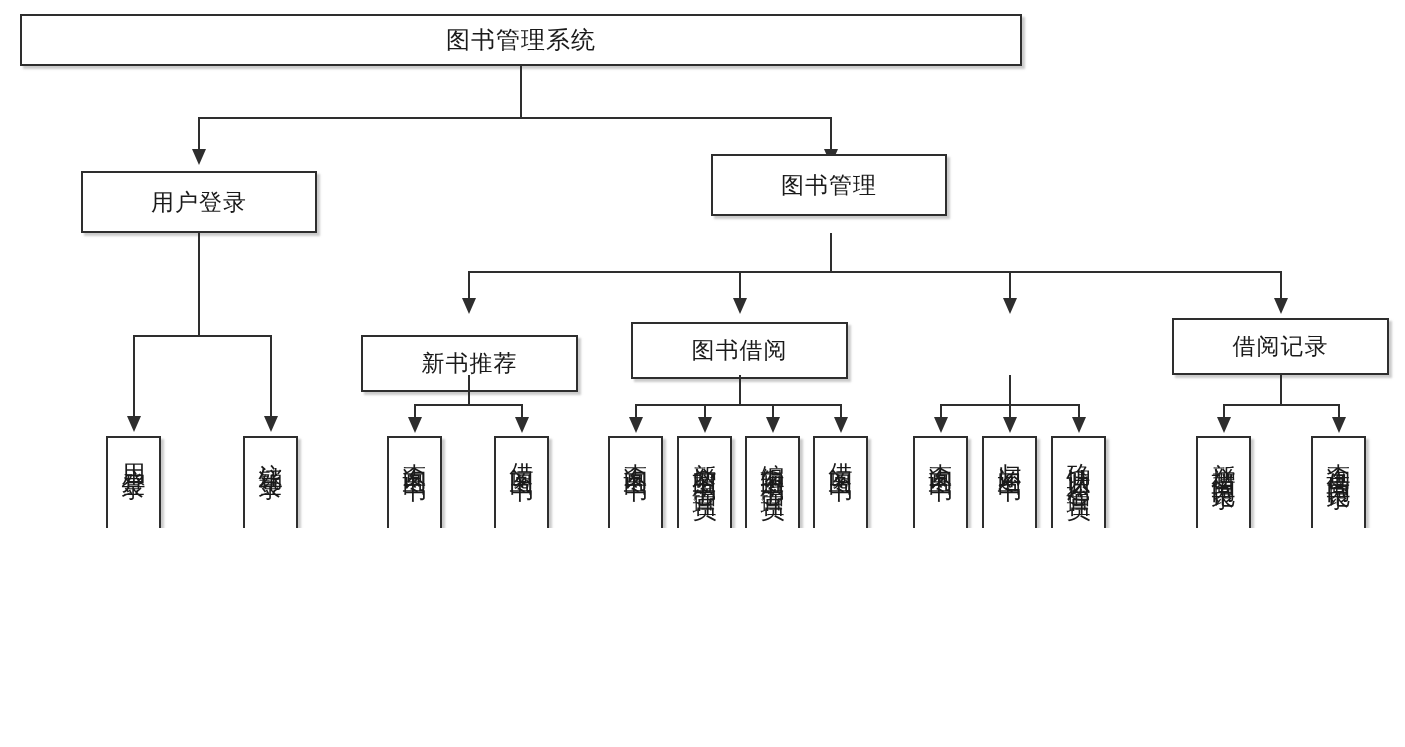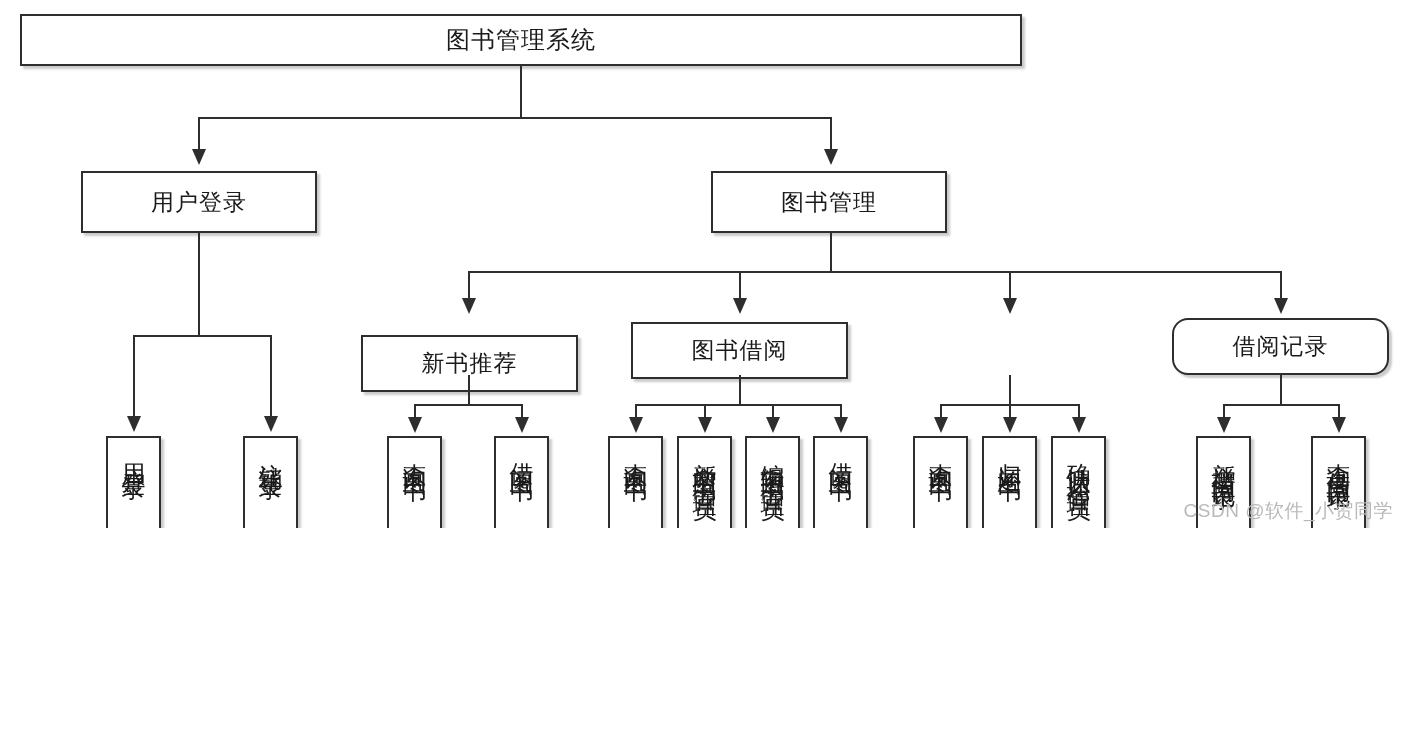--- a/index.html
+++ b/index.html
@@ -105,21 +105,21 @@
   <div class="lineH" style="left:198px; top:117px; width:634px;"></div>
   <div class="lineV" style="left:198px; top:117px; height:34px;"></div>
   <div class="arrow" style="left:192px; top:149px;"></div>
   <div class="lineV" style="left:830px; top:117px; height:34px;"></div>
   <div class="arrow" style="left:824px; top:149px;"></div>
 
   <div class="node h" style="left:81px; top:171px; width:236px; height:62px;">
     <span class="label">用户登录</span>
   </div>
 
-  <div class="node h" style="left:711px; top:171px; width:236px; height:62px;">
+  <div class="node h" style="left:711px; top:154px; width:236px; height:62px;">
     <span class="label">图书管理</span>
   </div>
 
   <div class="lineV" style="left:198px; top:233px; height:103px;"></div>
   <div class="lineH" style="left:133px; top:335px; width:137px;"></div>
   <div class="lineV" style="left:133px; top:335px; height:82px;"></div>
   <div class="arrow" style="left:127px; top:416px;"></div>
   <div class="lineV" style="left:270px; top:335px; height:82px;"></div>
   <div class="arrow" style="left:264px; top:416px;"></div>
 
@@ -133,21 +133,21 @@
   <div class="arrow" style="left:1003px; top:298px;"></div>
   <div class="lineV" style="left:1280px; top:271px; height:28px;"></div>
   <div class="arrow" style="left:1274px; top:298px;"></div>
 
   <div class="node h" style="left:361px; top:318px; width:217px; height:57px;margin-top:17px;">
     <span class="label">新书推荐</span>
   </div>
   <div class="node h" style="left:631px; top:322px; width:217px; height:57px;">
     <span class="label">图书借阅</span>
   </div>
-  <div class="node h" style="left:1172px; top:318px; width:217px; height:57px;border-radius:16px;">
+  <div class="node h" style="left:1172px; top:318px; width:217px; height:57px;">
     <span class="label">借阅记录</span>
   </div>
 
   <div class="lineV" style="left:468px; top:375px; height:30px;"></div>
   <div class="lineH" style="left:414px; top:404px; width:108px;"></div>
   <div class="lineV" style="left:414px; top:404px; height:14px;"></div>
   <div class="arrow" style="left:408px; top:417px;"></div>
   <div class="lineV" style="left:521px; top:404px; height:14px;"></div>
   <div class="arrow" style="left:515px; top:417px;"></div>
 
@@ -215,15 +215,14 @@
     <span class="label">确认归还（管理员）</span>
   </div>
 
   <div class="node v" style="left:1196px; top:436px; width:55px; height:299px;">
     <span class="label">新增借阅记录</span>
   </div>
   <div class="node v" style="left:1311px; top:436px; width:55px; height:299px;">
     <span class="label">查询借阅记录</span>
   </div>
 
-  <div id="watermark">CSDN @软件_小贺同学</div>
 
 </div>
 
 </body></html>

